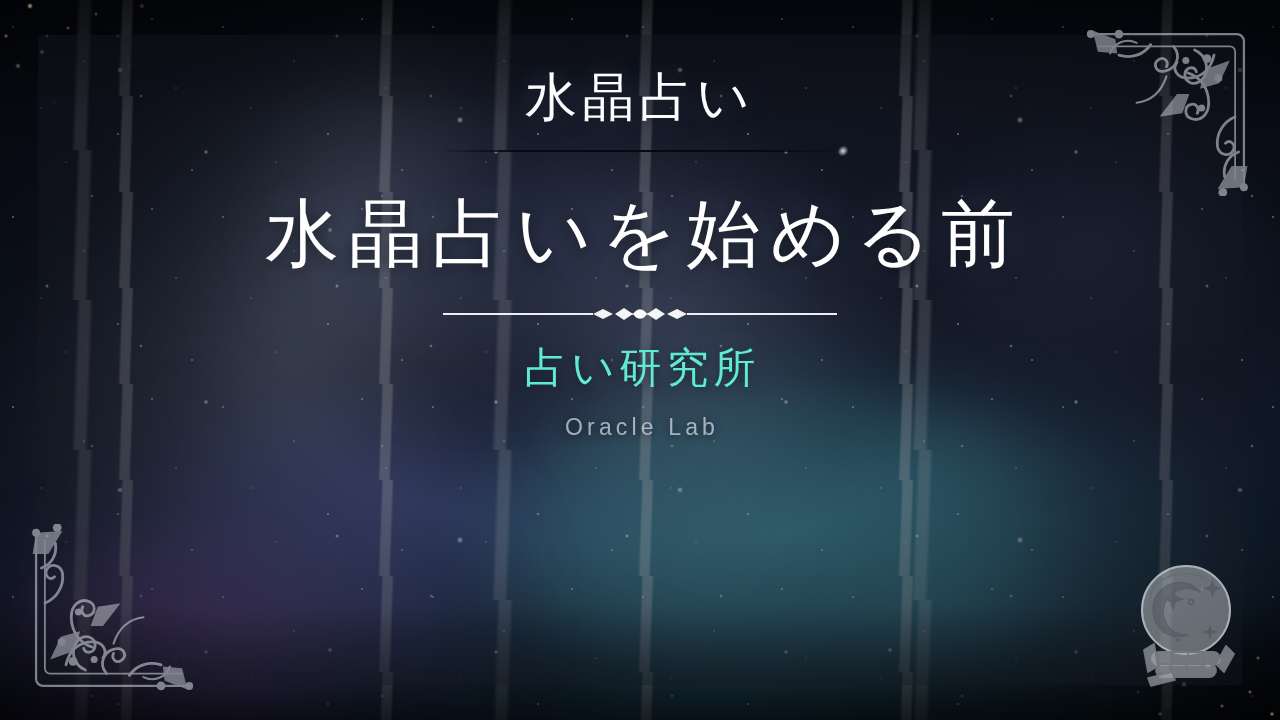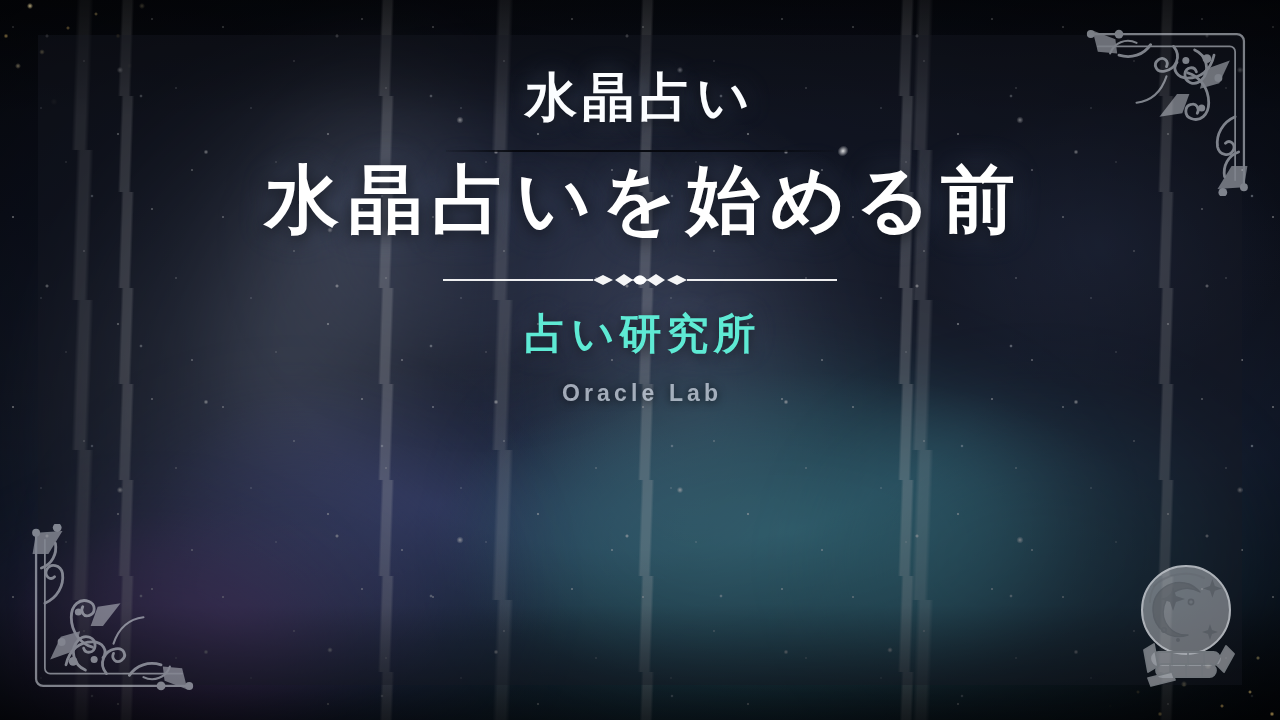--- a/index.html
+++ b/index.html
@@ -146,21 +146,20 @@
   .corner{ position:absolute; width:176px; height:176px; pointer-events:none; opacity:.62; }
   .corner svg{ width:100%; height:100%; display:block; }
   .corner.tr{ right:22px;  top:20px;  }
   .corner.bl{ left:22px;   bottom:20px; transform:rotate(180deg); }
 
   
   .content{
     position:absolute; inset:0;
     display:flex; flex-direction:column; align-items:center;
     padding-top:72px;
-    font-weight:bold;
   }
 
   .eyebrow{
     font-family:"Liberation Serif", serif;
     font-size:52px;
     letter-spacing:.10em;
     color:#fbfdff;
     text-shadow:0 2px 14px rgba(0,0,0,.75), 0 0 26px rgba(170,200,255,.35);
     line-height:1;
   }
@@ -171,20 +170,21 @@
     position:relative;
   }
   .rule::after{
     content:""; position:absolute; right:-16px; top:-7px;
     width:14px; height:16px;
     background:radial-gradient(closest-side, rgba(255,255,255,.85), rgba(255,255,255,0) 72%);
     transform:rotate(45deg);
   }
 
   .headline{
+    margin-top:34px;
     text-align:center;
     font-family:"Liberation Serif", serif;
     font-size:74px;
     line-height:1.30;
     letter-spacing:.13em;
     color:#ffffff;
     text-shadow:0 3px 18px rgba(0,0,0,.80), 0 0 34px rgba(160,190,250,.30);
     text-indent:.13em;
   }
   .headline .ln{ display:block; }

